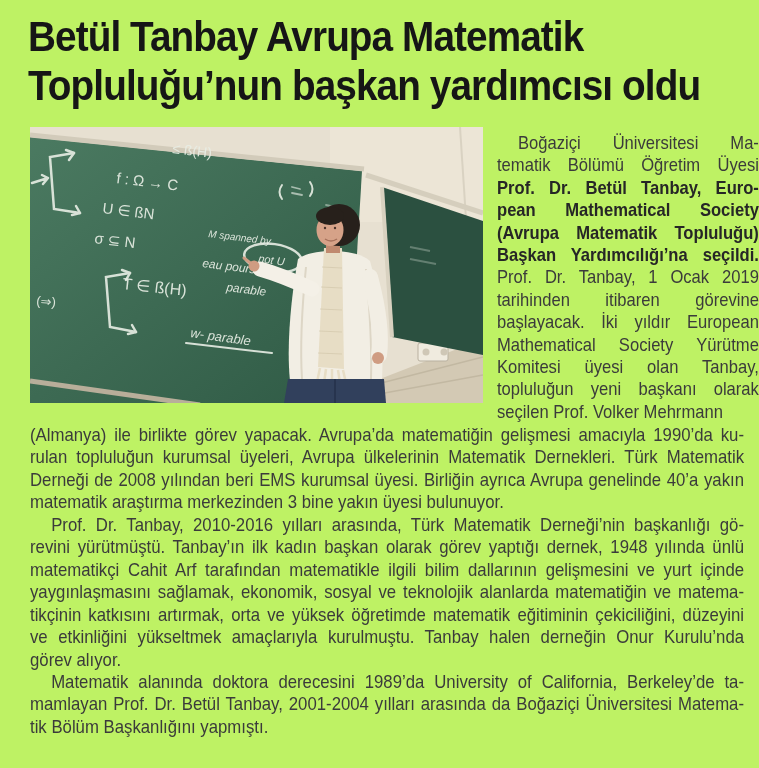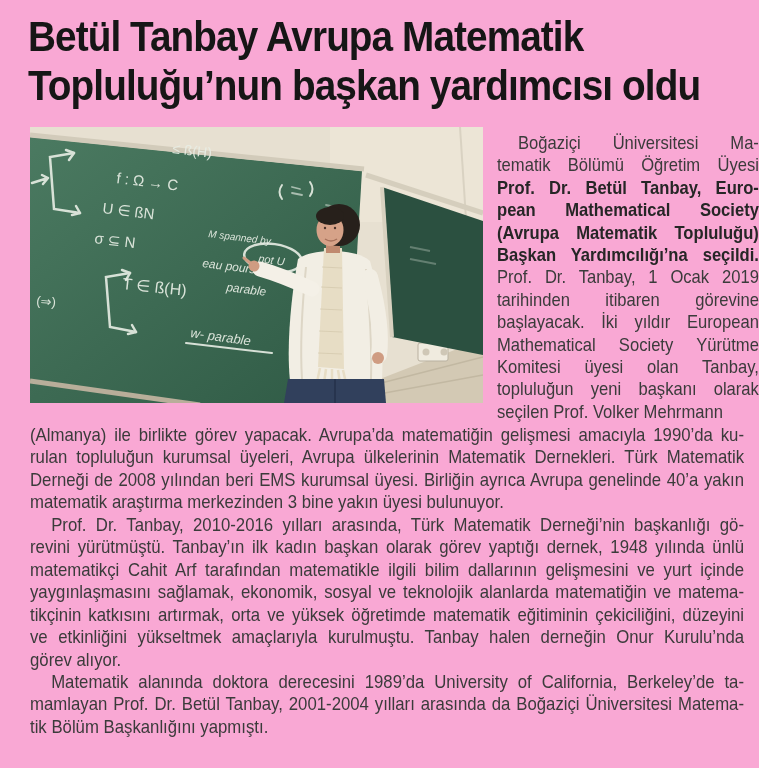--- a/index.html
+++ b/index.html
@@ -1,18 +1,18 @@
 <!DOCTYPE html>
 <html><head>
 <meta charset="utf-8">
 <style>
   html,body { margin:0; padding:0; background:#ffffff; }
   #page {
     position:relative; width:759px; height:768px; overflow:hidden;
-    background:#f9a8d4; font-family:"Liberation Sans", sans-serif;
+    background:#bef264; font-family:"Liberation Sans", sans-serif;
   }
   
   #headline {
     position:absolute; left:28px; top:12px;
     font-weight:bold; color:#161616;
     font-size:43px; line-height:49px; letter-spacing:-1px;
     transform:scaleX(0.9); transform-origin:0 0; white-space:nowrap;
   }
   
   #photo { position:absolute; left:30px; top:127px; width:453px; height:276px; }

